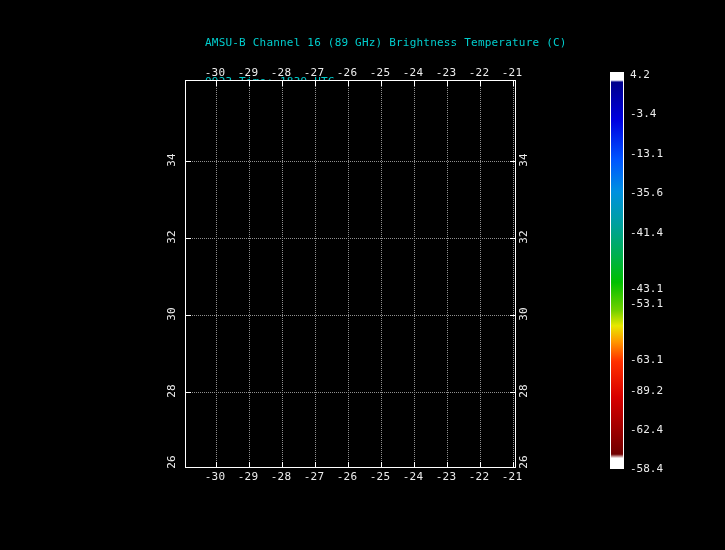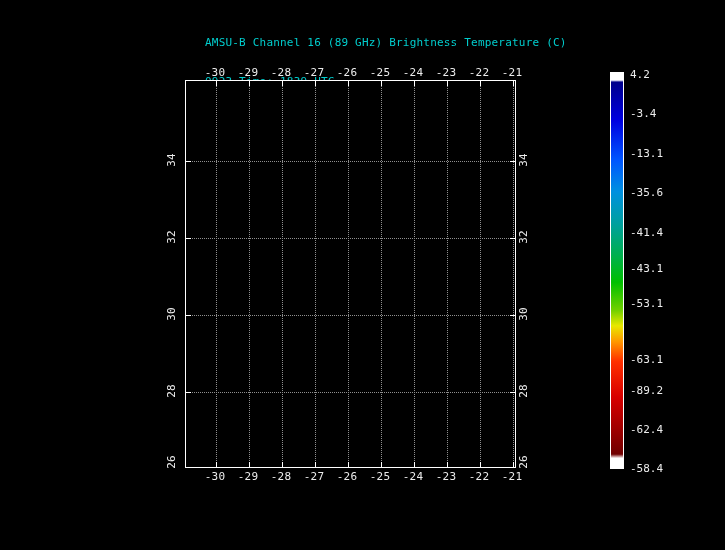--- a/index.html
+++ b/index.html
@@ -134,18 +134,18 @@
 <span class="lab ylab" style="left:523px;top:391px">28</span>
 <span class="lab ylab" style="left:523px;top:462px">26</span>
 
 <div class="cbar" style="background: linear-gradient(rgb(255, 255, 255) 0%, rgb(255, 255, 255) 1.8%, rgb(0, 0, 139) 2.3%, rgb(0, 0, 224) 12%, rgb(0, 85, 255) 22%, rgb(0, 144, 224) 30%, rgb(0, 160, 160) 38%, rgb(0, 176, 80) 46%, rgb(0, 192, 0) 53%, rgb(112, 208, 0) 60%, rgb(232, 232, 0) 64%, rgb(255, 152, 0) 68%, rgb(255, 48, 0) 73%, rgb(216, 0, 0) 82%, rgb(160, 0, 0) 90%, rgb(112, 0, 0) 96.5%, rgb(255, 255, 255) 97.5%, rgb(255, 255, 255) 100%);"></div>
 
 <span class="cblab" style="top:74px">4.2</span>
 <span class="cblab" style="top:113px">-3.4</span>
 <span class="cblab" style="top:153px">-13.1</span>
 <span class="cblab" style="top:192px">-35.6</span>
 <span class="cblab" style="top:232px">-41.4</span>
-<span class="cblab" style="top:268px">-43.1</span>
+<span class="cblab" style="top:288px">-43.1</span>
 <span class="cblab" style="top:303px">-53.1</span>
 <span class="cblab" style="top:359px">-63.1</span>
 <span class="cblab" style="top:390px">-89.2</span>
 <span class="cblab" style="top:429px">-62.4</span>
 <span class="cblab" style="top:468px">-58.4</span>
 
 </body></html>

